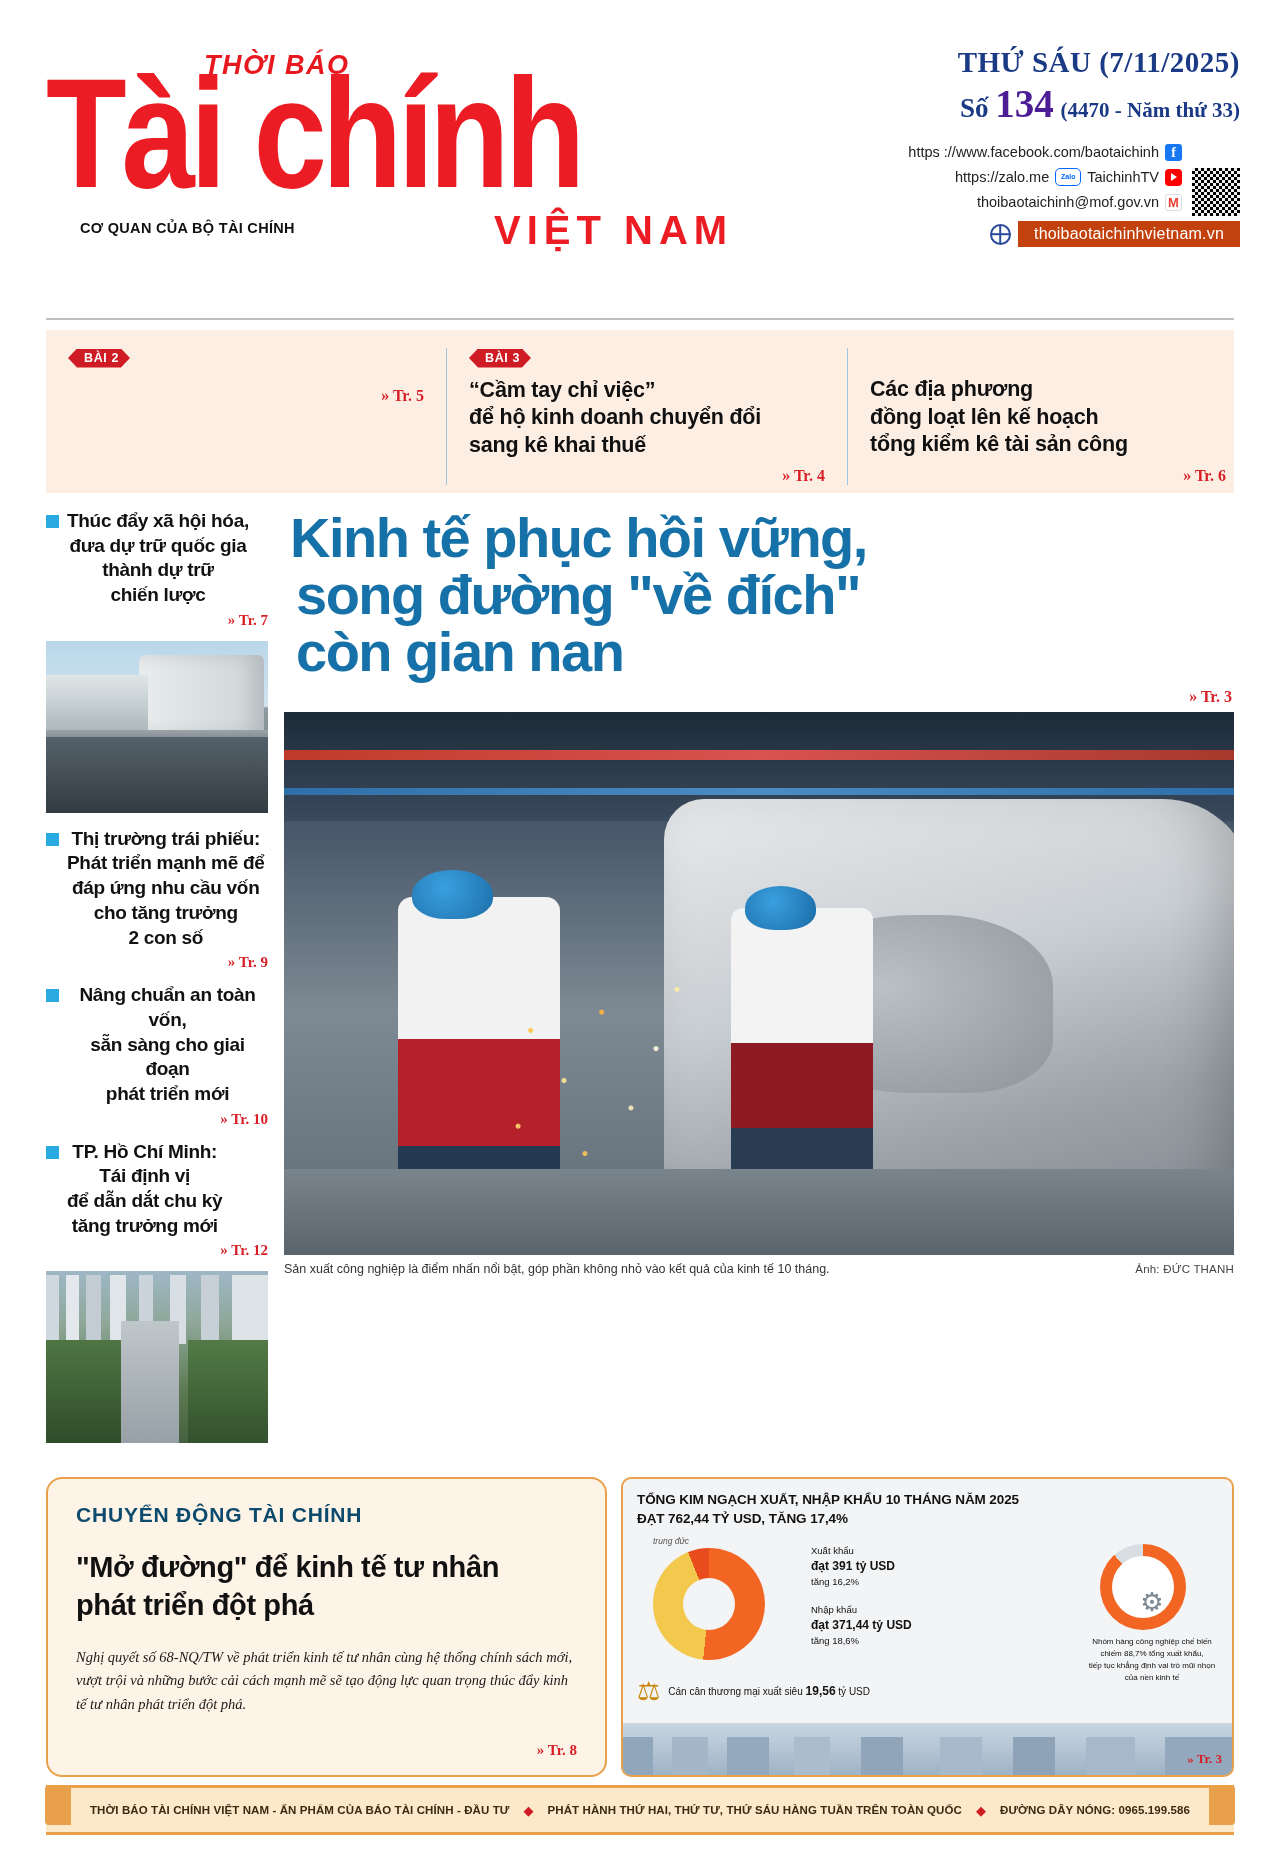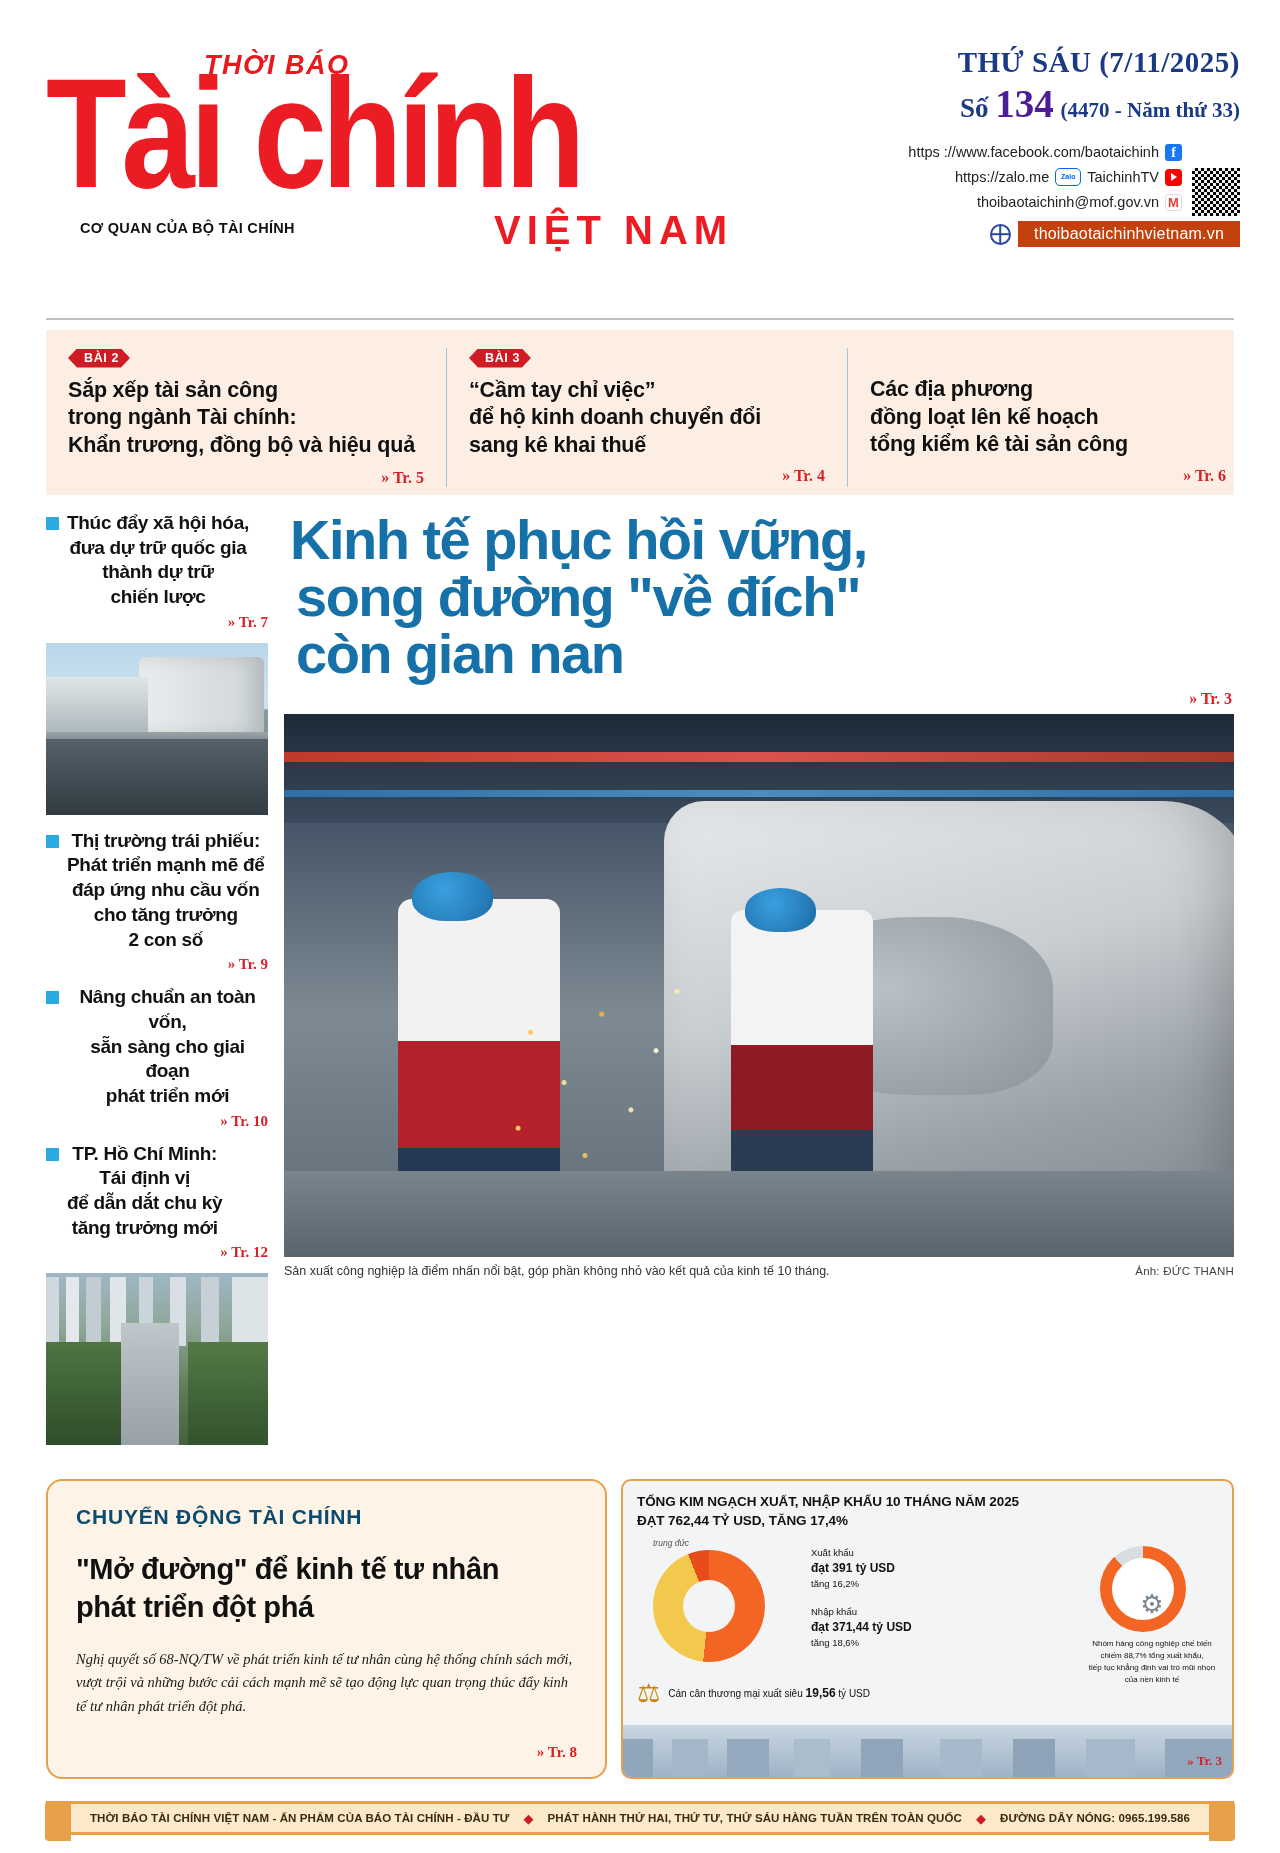--- a/index.html
+++ b/index.html
@@ -329,21 +329,21 @@
       transparent 84% 89%, #93a8bc 89% 96%);
   }
   .info-tr {
     position:absolute; right: 10px; bottom: 8px; color:#d81f26; font-size: 13px;
     font-weight: bold; font-family:"Liberation Serif", serif; z-index: 3;
   }
 
   
   .footer {
     position: absolute; left: 46px; right: 46px; bottom: 18px;
-    height: 34px; background: #fce9c9; border-top: 3px solid #e8a04a;
+    height: 50px; background: #fce9c9; border-top: 3px solid #e8a04a;
     border-bottom: 3px solid #e8a04a; display: flex; align-items: center;
     justify-content: center; gap: 14px; font-size: 11.5px; color: #3a2a12;
     font-weight: bold; letter-spacing: 0.1px;
   }
   .footer .dot { color: #cf1b24; font-size: 13px; }
   .foot-cap-l, .foot-cap-r {
     position:absolute; top:-3px; width: 26px; height: 40px; background:#e8a04a;
   }
   .foot-cap-l { left: -1px; border-radius: 4px 0 0 4px; }
   .foot-cap-r { right: -1px; border-radius: 0 4px 4px 0; }
@@ -392,25 +392,20 @@
         <span class="web-pill">thoibaotaichinhvietnam.vn</span>
       </div>
     </div>
   </div>
 
   <div class="rule-top"></div>
 
   <div class="teasers">
     <div class="teaser teaser-1">
       <div class="bai-badge">BÀI 2</div>
-      <div class="teaser-title">
-        <div>Sắp xếp tài sản công</div>
-        <div>trong ngành Tài chính:</div>
-        <div>Khẩn trương, đồng bộ và hiệu quả</div>
-      </div>
       <div class="tr-link">» Tr. 5</div>
     </div>
 
     <div class="teaser teaser-2">
       <div class="bai-badge">BÀI 3</div>
       <div class="teaser-title">
         <div>“Cầm tay chỉ việc”</div>
         <div>để hộ kinh doanh chuyển đổi</div>
         <div>sang kê khai thuế</div>
       </div>

